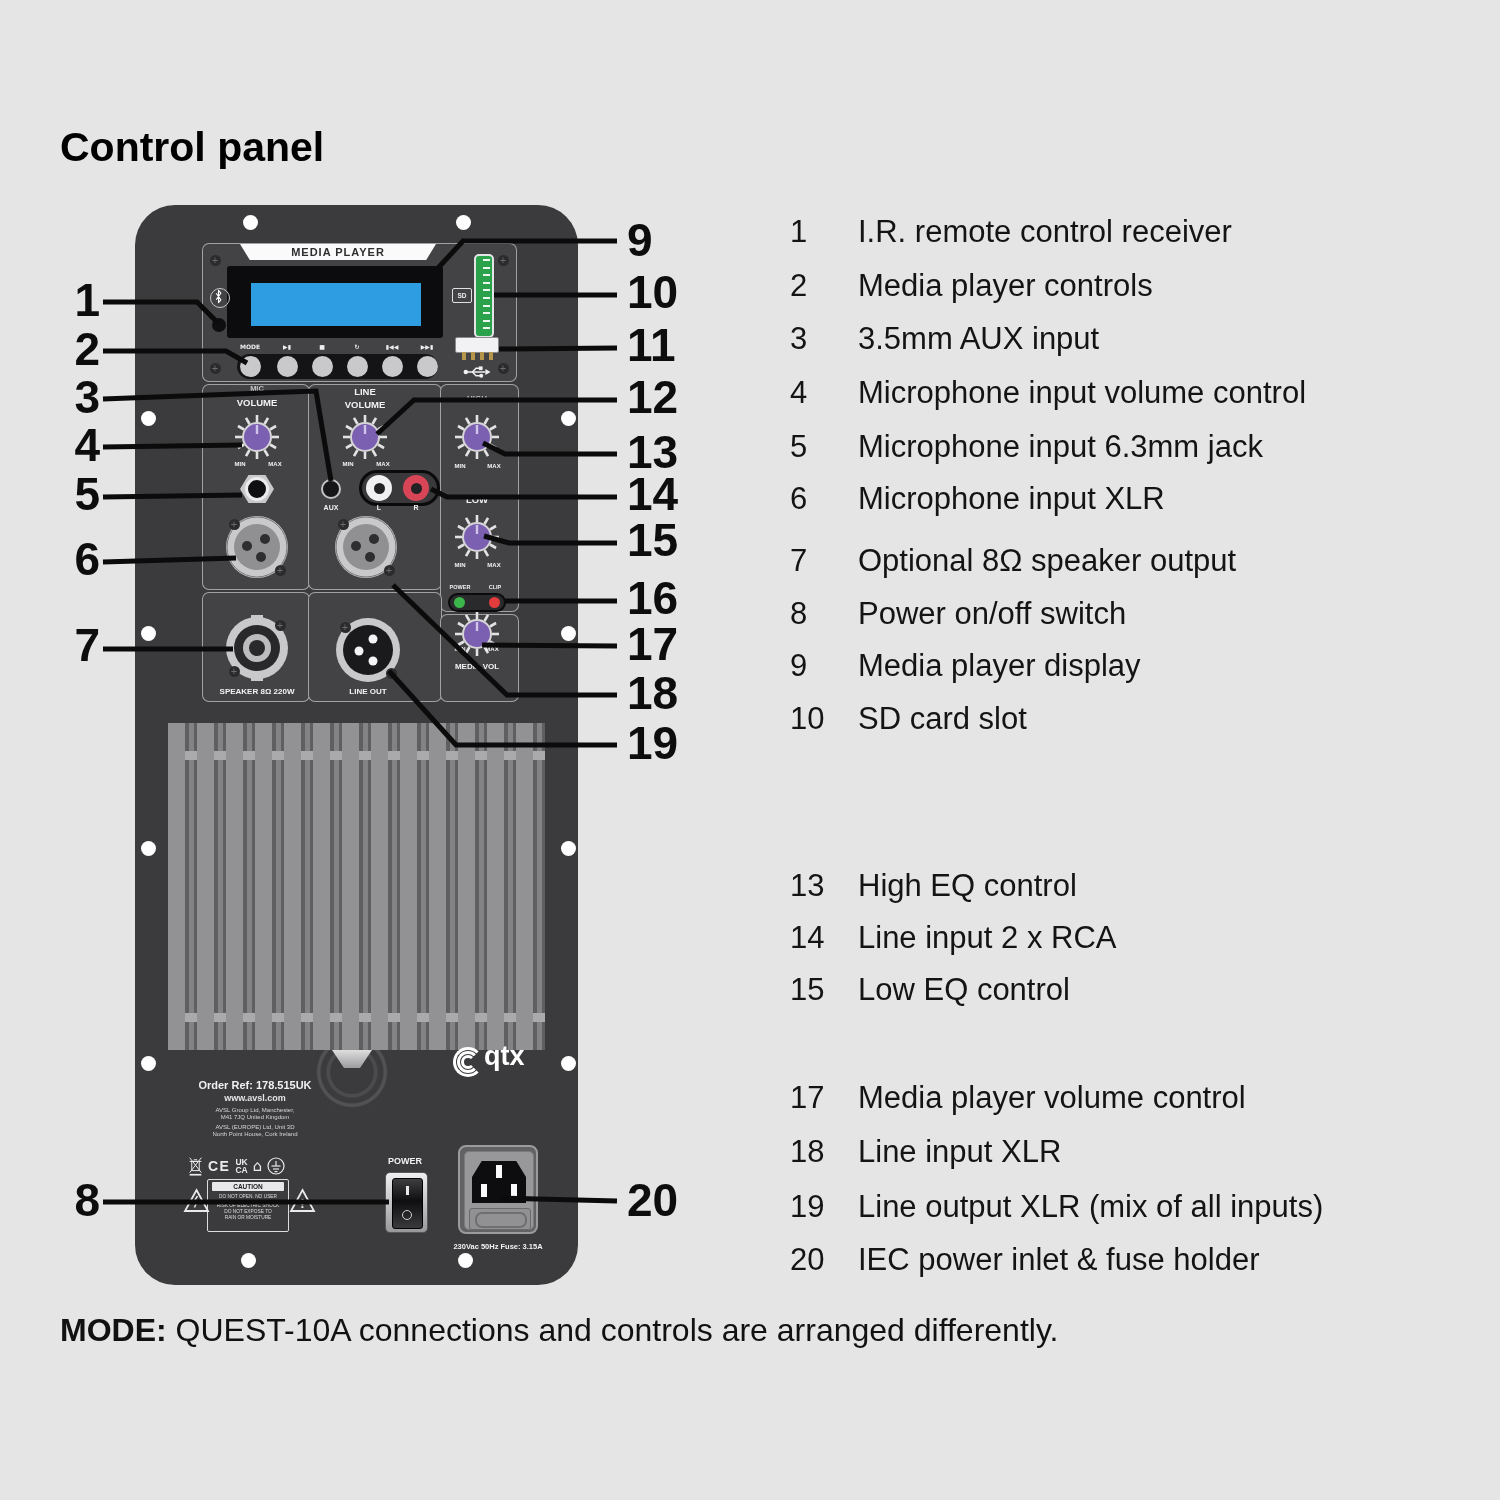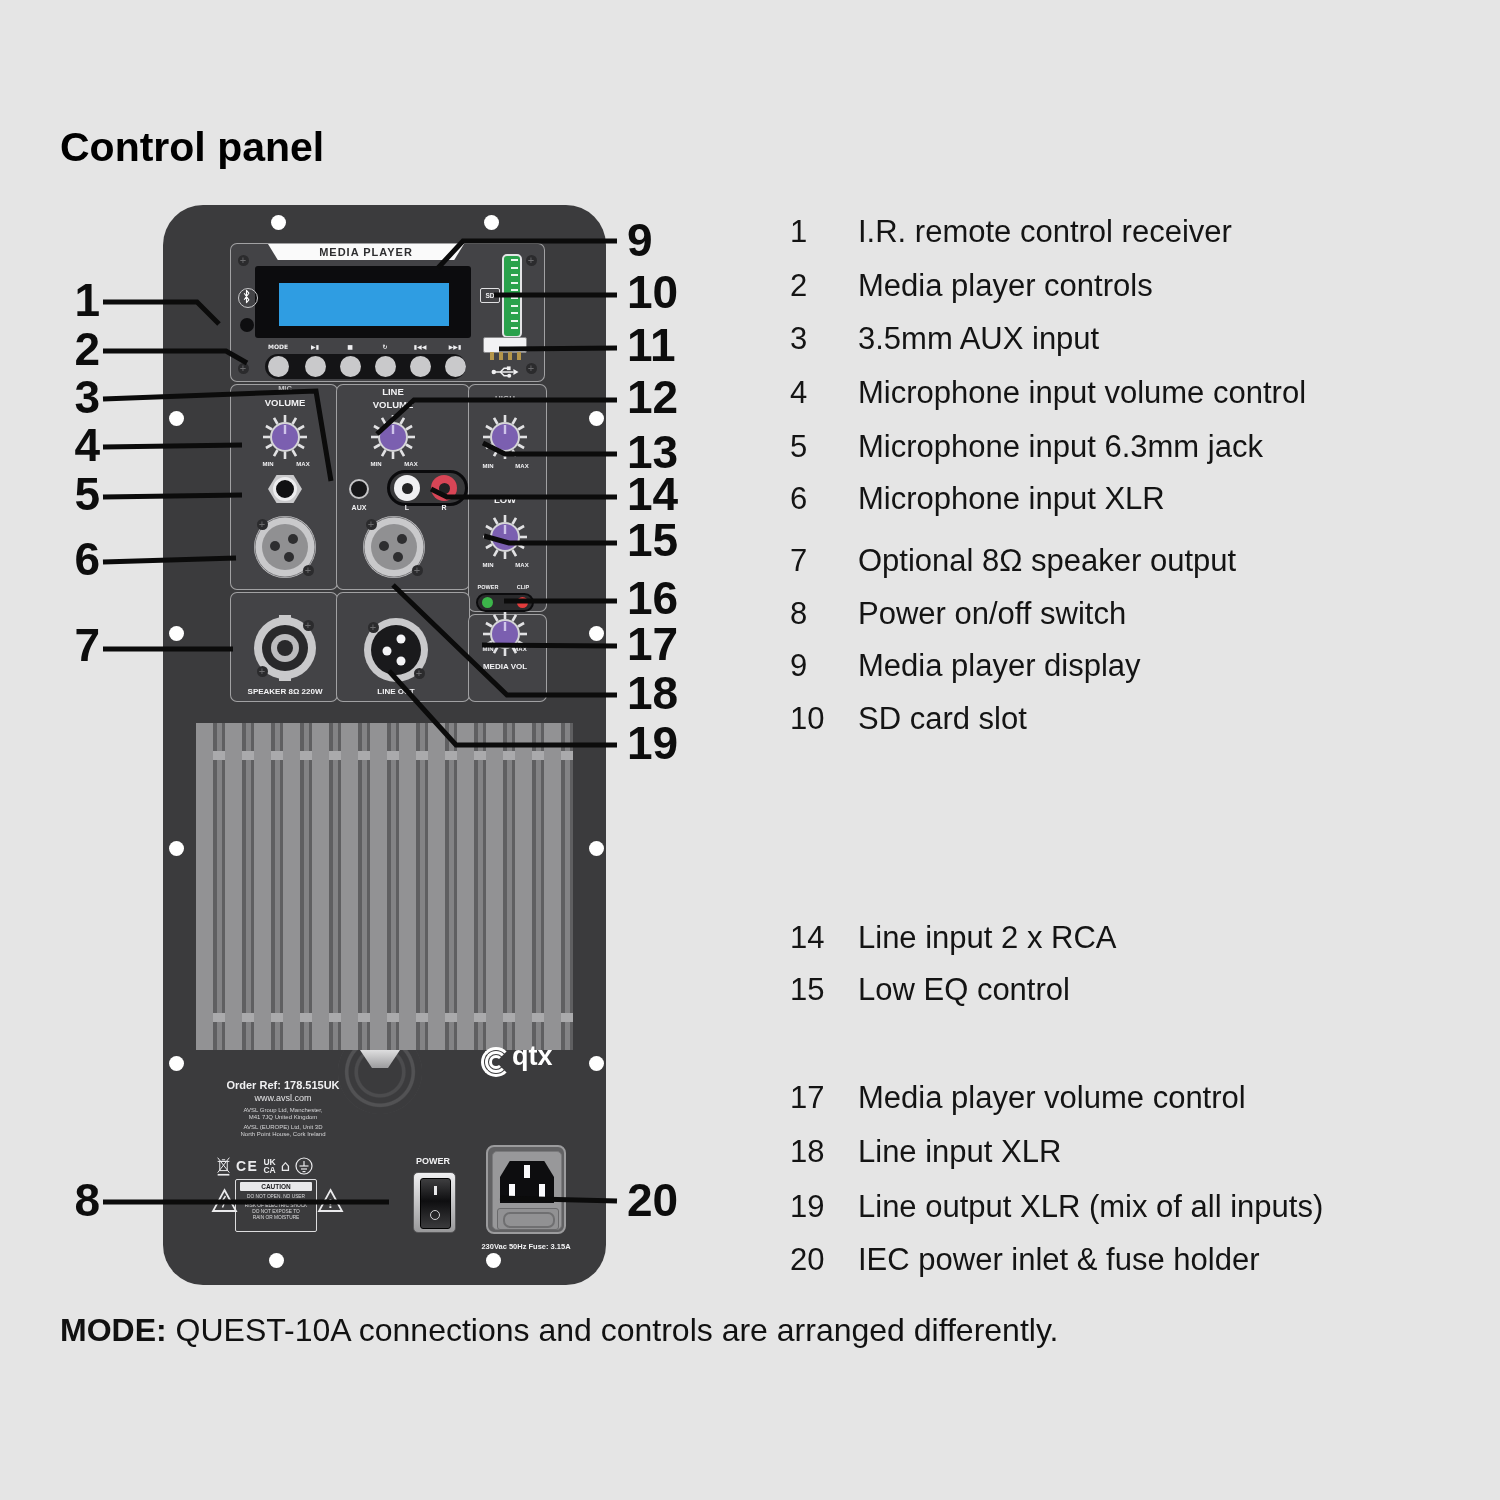--- a/index.html
+++ b/index.html
@@ -8,21 +8,21 @@
   
   #page-title{position:absolute;left:60px;top:124px;font-size:41px;font-weight:bold;color:#000;}
   #note{position:absolute;left:60px;top:1312px;font-size:32px;color:#111;width:1300px;}
   #note b{font-weight:bold;}
   .legend-row{position:absolute;left:790px;width:680px;font-size:31px;color:#141414;white-space:nowrap;}
   .legend-num{display:inline-block;width:68px;}
   .callout-num{position:absolute;font-size:46px;font-weight:bold;color:#0d0d0d;z-index:21;line-height:1;}
   .callout-left{width:64px;text-align:right;}
   
   #panel{position:absolute;left:135px;top:205px;width:443px;height:1080px;background:#3b3b3d;
-         border-radius:40px;z-index:1;margin-left:28px;}
+         border-radius:40px;z-index:1;}
   .sect{position:absolute;background:#434346;border:1px solid rgba(255,255,255,.5);border-radius:7px;}
   .hole{position:absolute;width:15px;height:15px;border-radius:50%;background:#fff;z-index:4;}
   .screw{position:absolute;width:11px;height:11px;border-radius:50%;background:#2b2b2d;color:#6b6b6d;
          font-size:11px;line-height:10px;text-align:center;z-index:3;}
   .plabel{position:absolute;color:#f2f2f4;font-weight:bold;text-align:center;z-index:3;white-space:nowrap;}
   
   #banner{position:absolute;left:105px;top:39px;width:196px;height:16px;background:#fafafa;
           clip-path:polygon(0 0,100% 0,95% 100%,5% 100%);z-index:2;}
   #banner span{display:block;text-align:center;font-size:11px;font-weight:bold;color:#2e2e30;
                letter-spacing:1px;line-height:16px;}
@@ -66,21 +66,21 @@
   #vents:before,#vents:after{content:"";position:absolute;left:0;right:0;height:9px;
     background:repeating-linear-gradient(90deg,transparent 0 17px,#aaaaac 17px 29px);}
   #vents:before{top:28px;} #vents:after{bottom:28px;}
   #recess{position:absolute;left:175px;top:825px;width:84px;height:84px;border-radius:50%;z-index:0;
     background:radial-gradient(circle,#3b3b3d 0 36%,#4c4c4e 38% 42%,#3b3b3d 44% 52%,#525254 54% 58%,#3b3b3d 60% 70%,#565658 72% 76%,#3b3b3d 78%);}
   #recess-tab{position:absolute;left:197px;top:845px;width:40px;height:18px;z-index:2;
     background:linear-gradient(#dededf,#9c9c9e);clip-path:polygon(0 0,100% 0,70% 100%,30% 100%);}
   
   #info-block{position:absolute;left:25px;top:874px;width:190px;text-align:center;color:#f0f0f2;z-index:2;}
   #info-block .l1{font-size:11px;font-weight:bold;line-height:13px;}
-  #info-block .l2{font-size:9px;font-weight:normal;line-height:12px;color:#e4e4e6;text-align:center;}
+  #info-block .l2{font-size:9px;font-weight:bold;line-height:12px;color:#e4e4e6;text-align:center;}
   #info-block .l3{font-size:6px;line-height:7px;color:#d6d6d8;}
   .gap2{height:3px;}
   #cert-row{position:absolute;left:53px;top:948px;width:150px;height:26px;display:flex;align-items:center;
             gap:5px;color:#eaeaec;z-index:2;}
   #cert-ce{font-size:14px;font-weight:bold;letter-spacing:1.5px;}
   #cert-ukca{font-size:8.5px;font-weight:bold;line-height:8px;text-align:center;}
   #cert-house{font-size:15px;line-height:15px;font-family:"DejaVu Sans",sans-serif;}
   #caution{position:absolute;left:72px;top:974px;width:80px;height:51px;border:1px solid #dcdcde;
            border-radius:2px;text-align:center;z-index:2;}
   #caution .hd{margin:2px 4px 0 4px;background:#e8e8ea;color:#1a1a1c;font-size:6.5px;font-weight:bold;
@@ -434,20 +434,21 @@
 <div class="legend-row" style="top: 214px;"><span class="legend-num">1</span><span>I.R. remote control receiver</span></div>
     <div class="legend-row" style="top: 268px;"><span class="legend-num">2</span><span>Media player controls</span></div>
     <div class="legend-row" style="top: 321px;"><span class="legend-num">3</span><span>3.5mm AUX input</span></div>
     <div class="legend-row" style="top: 375px;"><span class="legend-num">4</span><span>Microphone input volume control</span></div>
     <div class="legend-row" style="top: 429px;"><span class="legend-num">5</span><span>Microphone input 6.3mm jack</span></div>
     <div class="legend-row" style="top: 481px;"><span class="legend-num">6</span><span>Microphone input XLR</span></div>
     <div class="legend-row" style="top: 543px;"><span class="legend-num">7</span><span>Optional 8Ω speaker output</span></div>
     <div class="legend-row" style="top: 596px;"><span class="legend-num">8</span><span>Power on/off switch</span></div>
     <div class="legend-row" style="top: 648px;"><span class="legend-num">9</span><span>Media player display</span></div>
     <div class="legend-row" style="top: 701px;"><span class="legend-num">10</span><span>SD card slot</span></div>
+    <div class="legend-row" style="top: 868px;"><span class="legend-num">13</span><span>High EQ control</span></div>
     <div class="legend-row" style="top: 920px;"><span class="legend-num">14</span><span>Line input 2 x RCA</span></div>
     <div class="legend-row" style="top: 972px;"><span class="legend-num">15</span><span>Low EQ control</span></div>
     <div class="legend-row" style="top: 1080px;"><span class="legend-num">17</span><span>Media player volume control</span></div>
     <div class="legend-row" style="top: 1134px;"><span class="legend-num">18</span><span>Line input XLR</span></div>
     <div class="legend-row" style="top: 1189px;"><span class="legend-num">19</span><span>Line output XLR (mix of all inputs)</span></div>
     <div class="legend-row" style="top: 1242px;"><span class="legend-num">20</span><span>IEC power inlet &amp; fuse holder</span></div>
     <div class="callout-num callout-left" style="left: 36px; top: 277px;">1</div>
     <div class="callout-num callout-left" style="left: 36px; top: 326px;">2</div>
     <div class="callout-num callout-left" style="left: 36px; top: 374px;">3</div>
     <div class="callout-num callout-left" style="left: 36px; top: 422px;">4</div>

